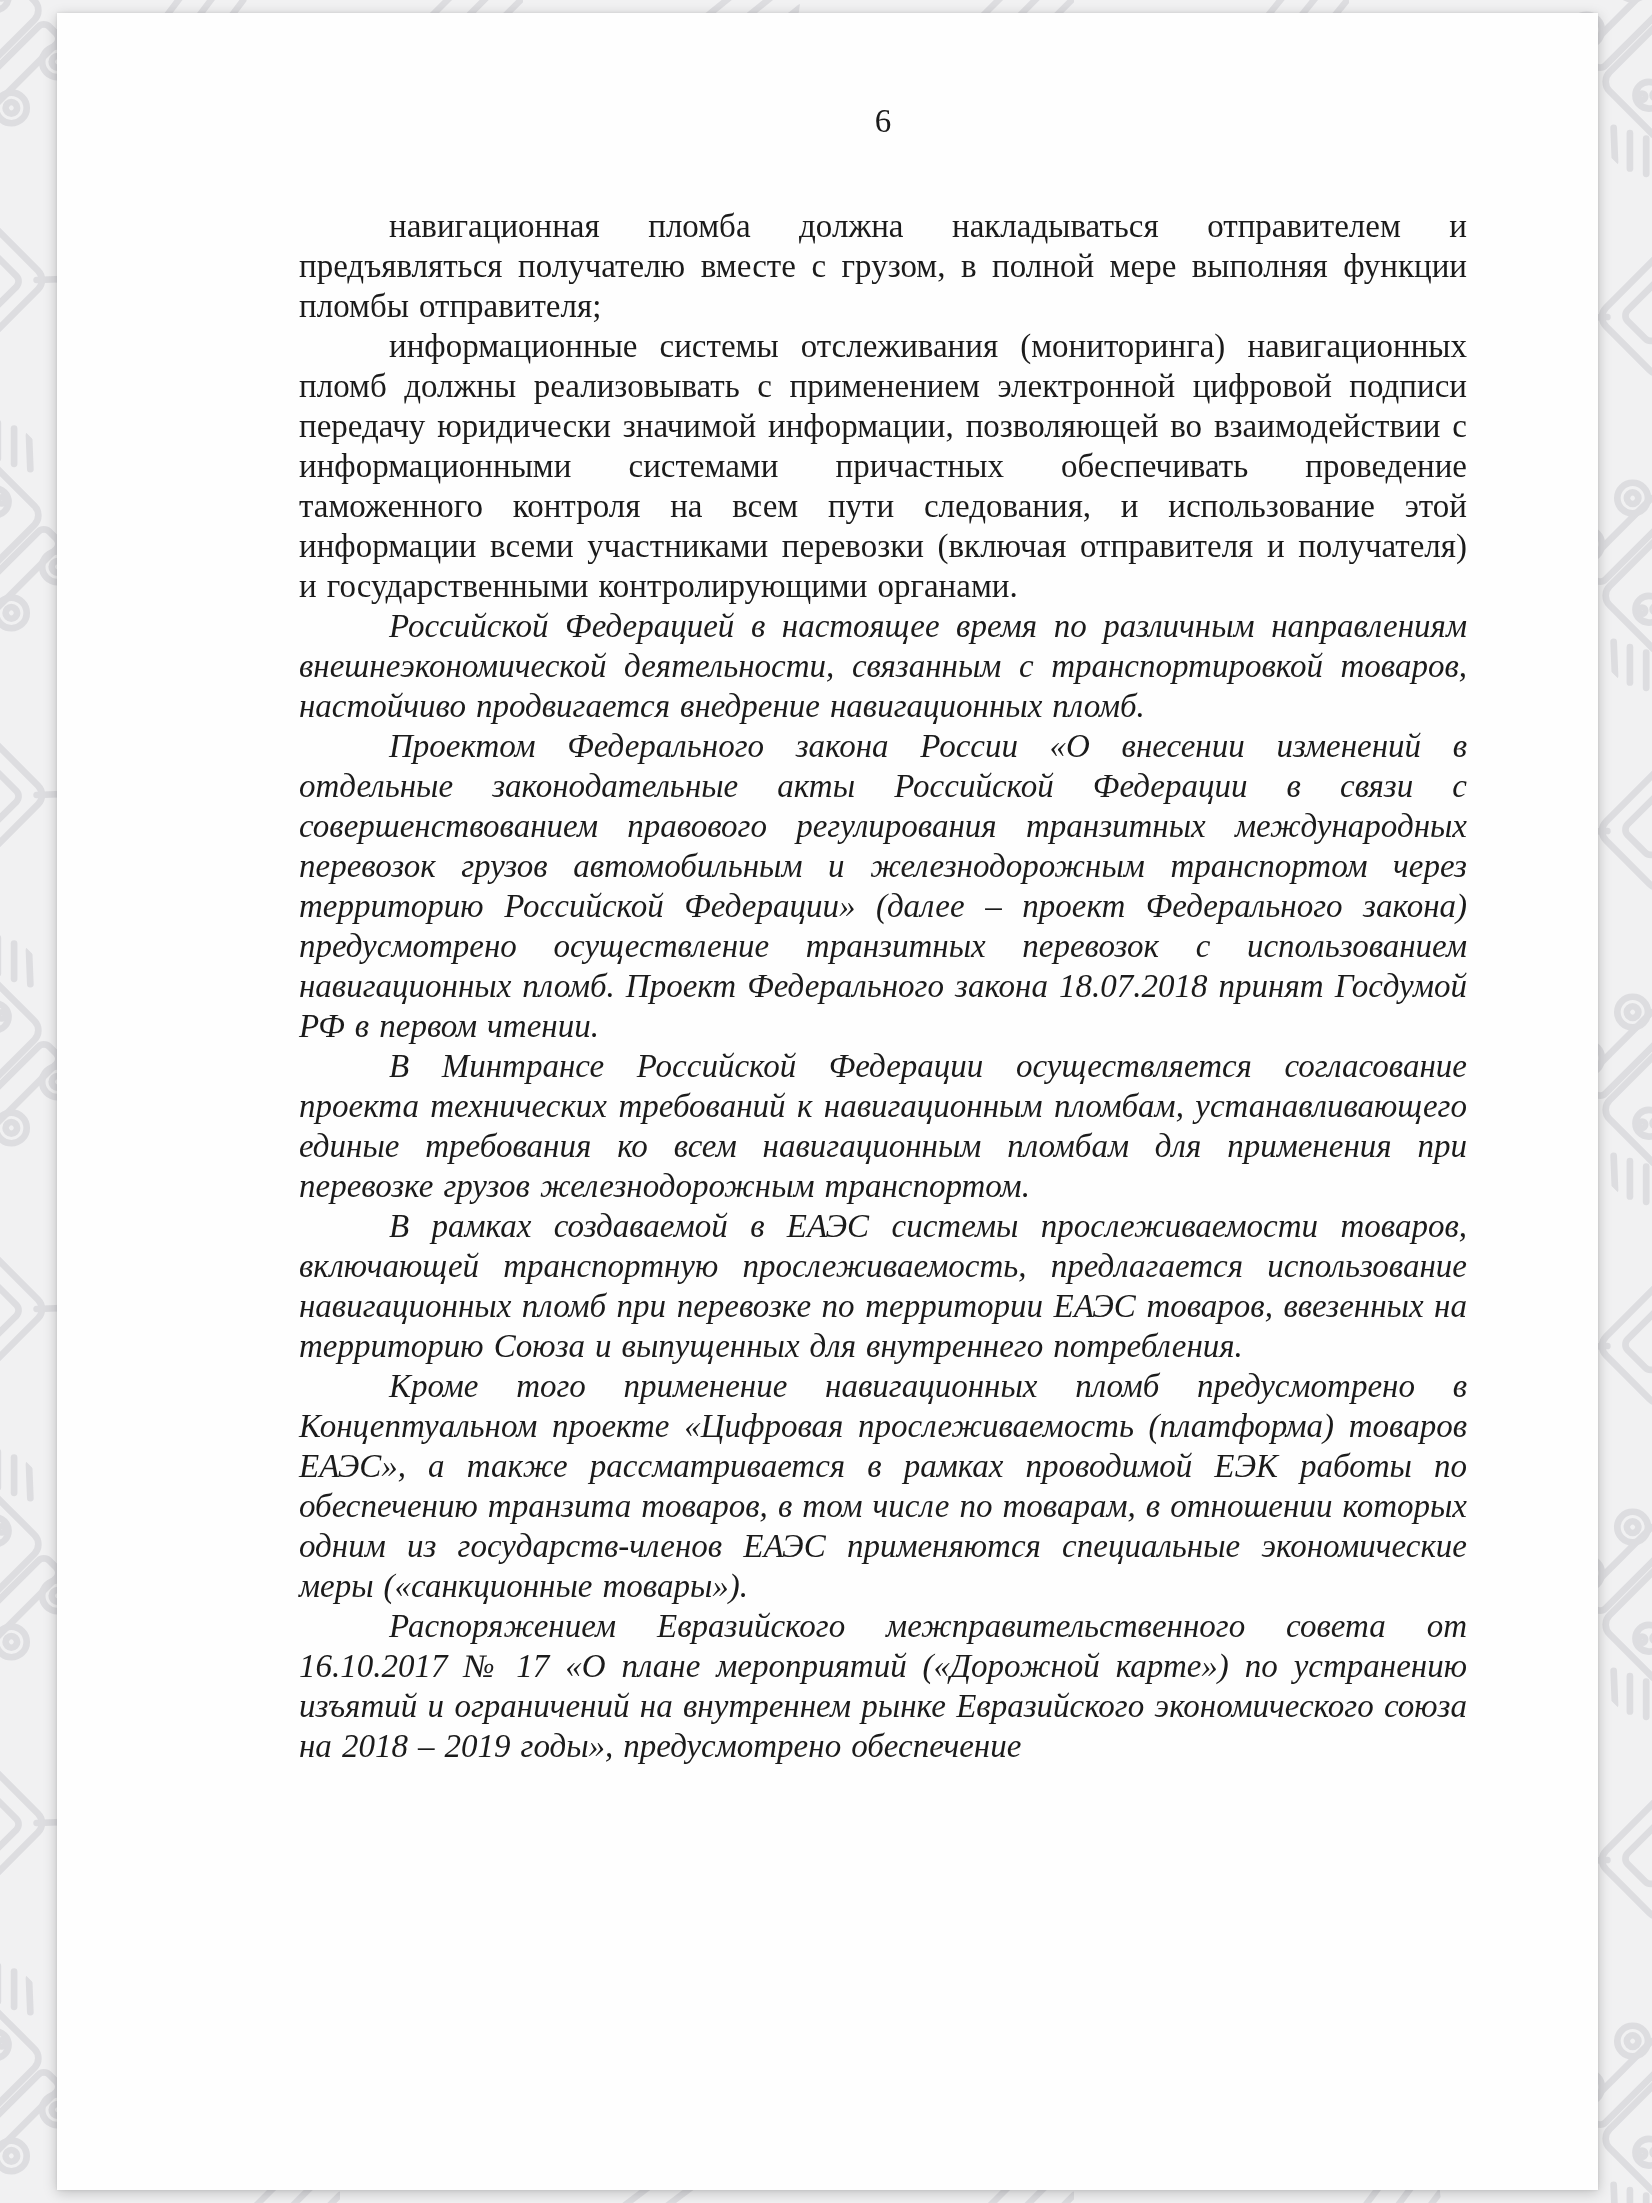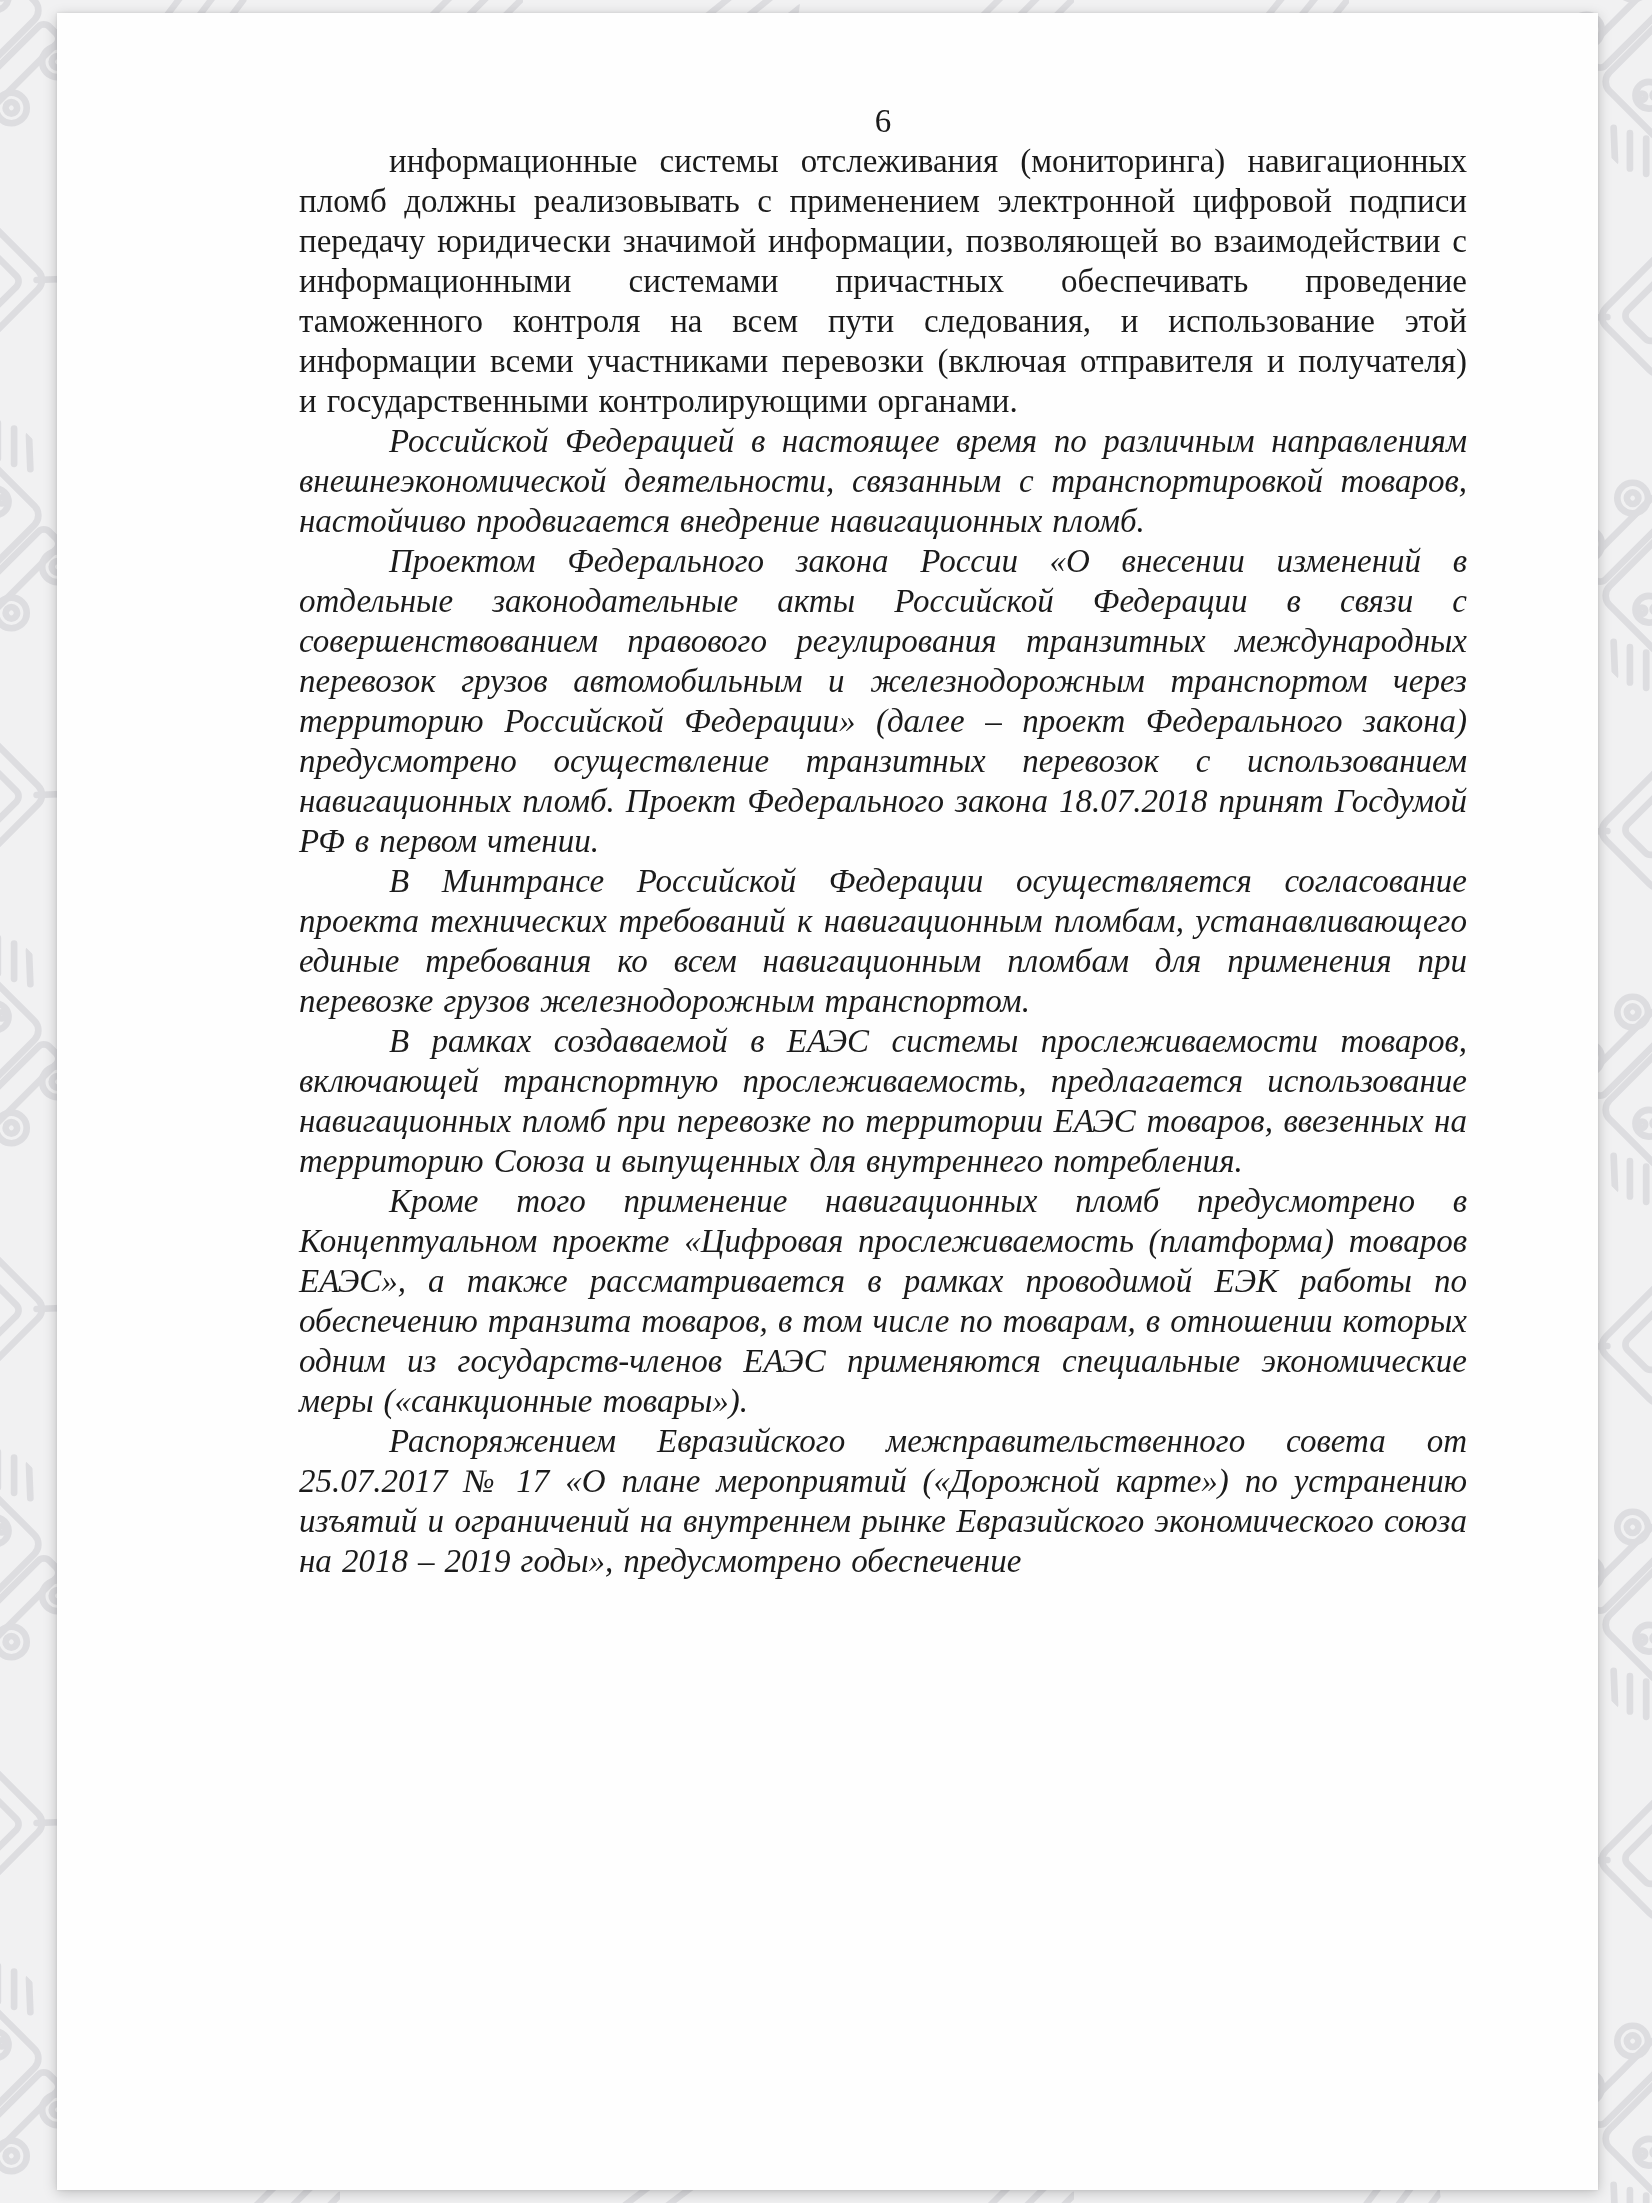--- a/index.html
+++ b/index.html
@@ -229,23 +229,24 @@
       <svg width="110" height="110" viewBox="0 0 120 120">
         <use href="#sym-hatch"></use>
       </svg>
     </span>
 </div>
 
 <div class="page">
   <div class="content">
     <div class="page-number">6</div>
     <div class="body-text">
+      <p class="first">навигационная пломба  должна накладываться отправителем и предъявляться получателю вместе с грузом, в полной мере выполняя функции пломбы отправителя;</p>
       <p>информационные системы отслеживания (мониторинга) навигационных пломб  должны реализовывать с применением электронной цифровой подписи передачу юридически значимой информации, позволяющей во взаимодействии с информационными системами причастных обеспечивать  проведение таможенного контроля на всем пути следования, и использование этой информации всеми участниками перевозки (включая отправителя и получателя) и государственными контролирующими органами.</p>
       <p class="italic">Российской Федерацией в настоящее время по различным направлениям внешнеэкономической деятельности, связанным с транспортировкой товаров, настойчиво продвигается внедрение навигационных пломб.</p>
       <p class="italic">Проектом Федерального закона России «О внесении изменений в отдельные законодательные акты Российской Федерации в связи с совершенствованием правового регулирования транзитных международных перевозок грузов автомобильным и железнодорожным транспортом через территорию Российской Федерации» (далее – проект Федерального закона) предусмотрено осуществление транзитных перевозок с использованием навигационных пломб. Проект Федерального закона 18.07.2018 принят Госдумой РФ в первом чтении.</p>
       <p class="italic">В Минтрансе Российской Федерации осуществляется согласование проекта технических требований к навигационным пломбам, устанавливающего единые требования ко всем навигационным пломбам для применения при перевозке грузов железнодорожным транспортом.</p>
       <p class="italic">В рамках создаваемой в ЕАЭС системы прослеживаемости товаров, включающей транспортную прослеживаемость, предлагается использование навигационных пломб при перевозке по территории ЕАЭС товаров, ввезенных на территорию Союза и выпущенных для внутреннего потребления.</p>
       <p class="italic">Кроме того применение навигационных пломб предусмотрено в Концептуальном проекте «Цифровая прослеживаемость (платформа) товаров ЕАЭС», а также рассматривается в рамках проводимой ЕЭК работы по обеспечению транзита товаров, в том числе по товарам, в отношении которых одним из государств-членов ЕАЭС применяются специальные экономические меры («санкционные товары»).</p>
-      <p class="italic">Распоряжением Евразийского межправительственного совета от 25.07.2017  № 17  «О  плане  мероприятий  («Дорожной  карте»)  по устранению изъятий и ограничений на внутреннем рынке Евразийского экономического союза на 2018 – 2019 годы», предусмотрено обеспечение</p>
+      <p class="italic">Распоряжением Евразийского межправительственного совета от 16.10.2017  № 17  «О  плане  мероприятий  («Дорожной  карте»)  по устранению изъятий и ограничений на внутреннем рынке Евразийского экономического союза на 2018 – 2019 годы», предусмотрено обеспечение</p>
     </div>
   </div>
 </div>
 
 
 </body></html>

